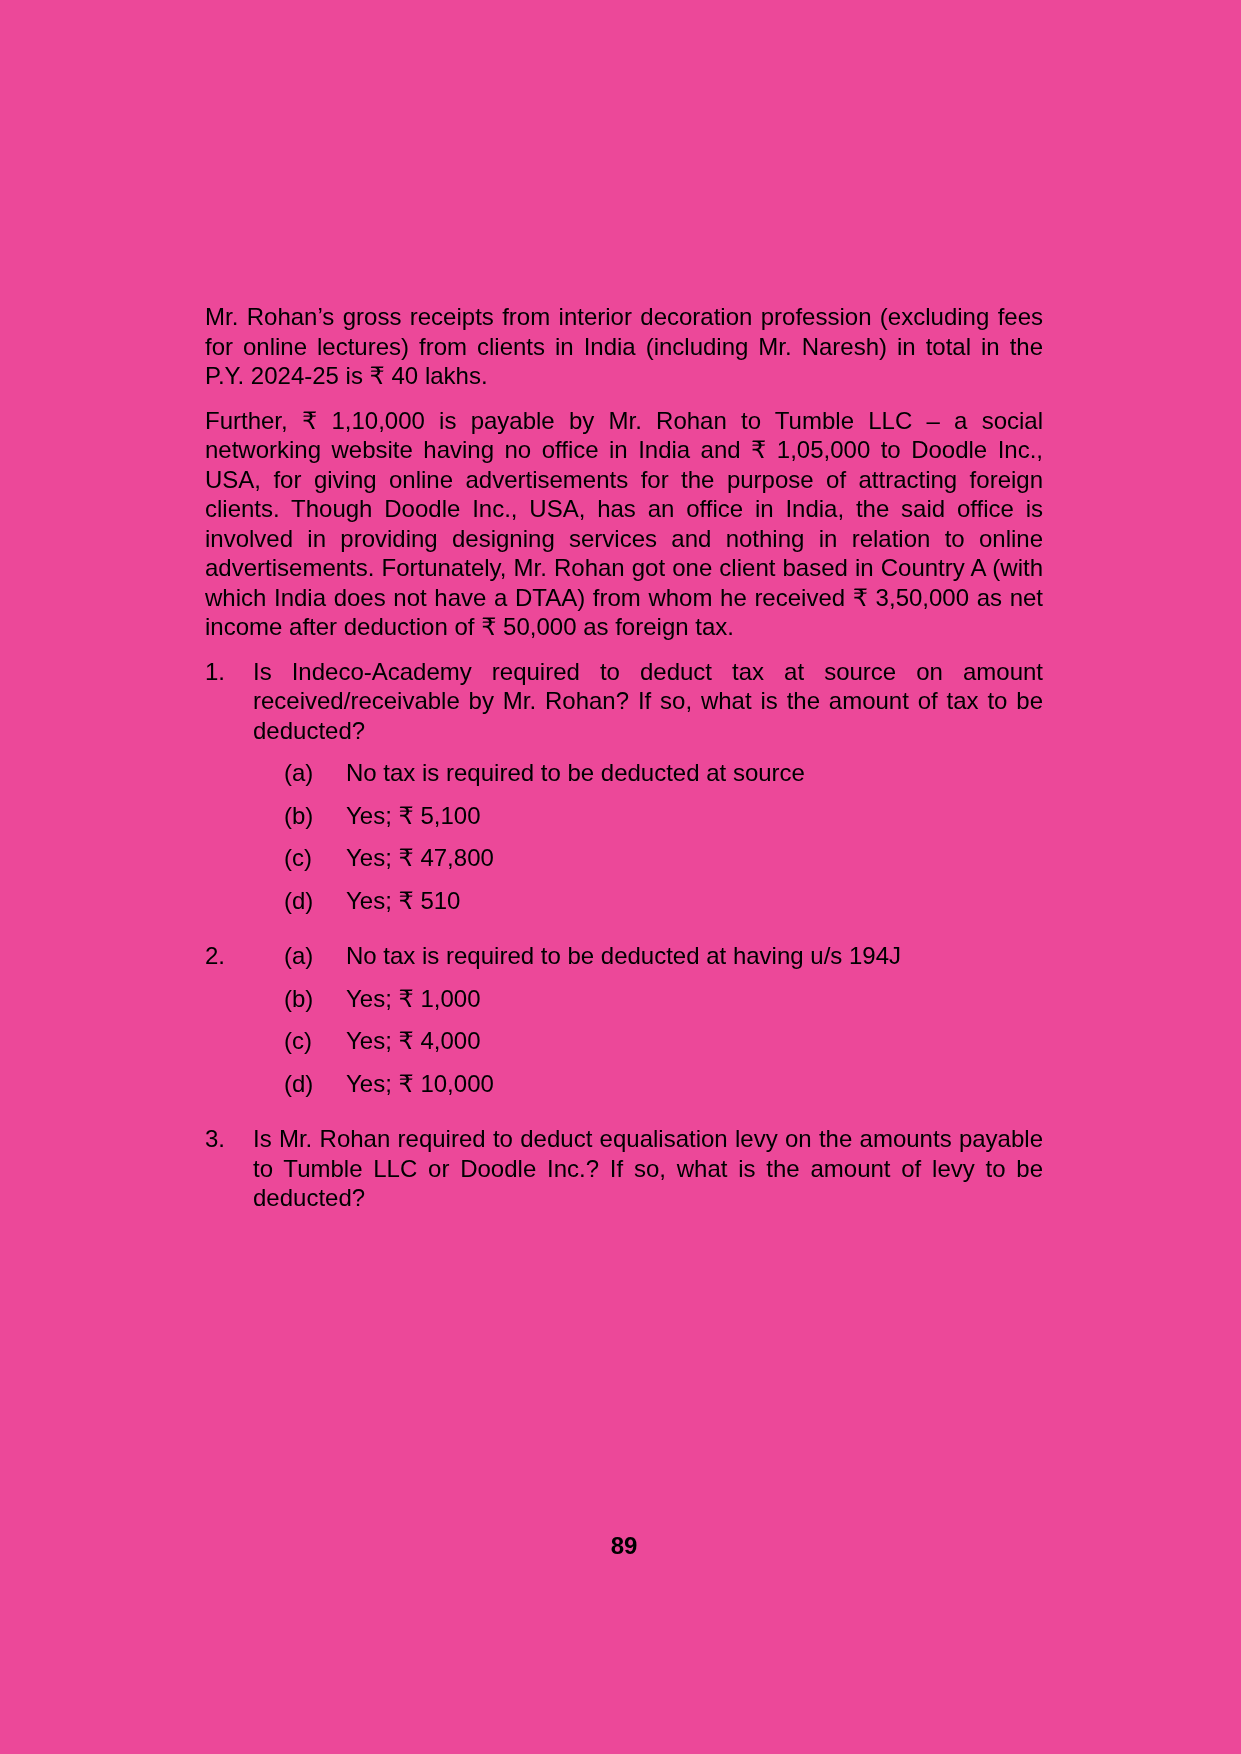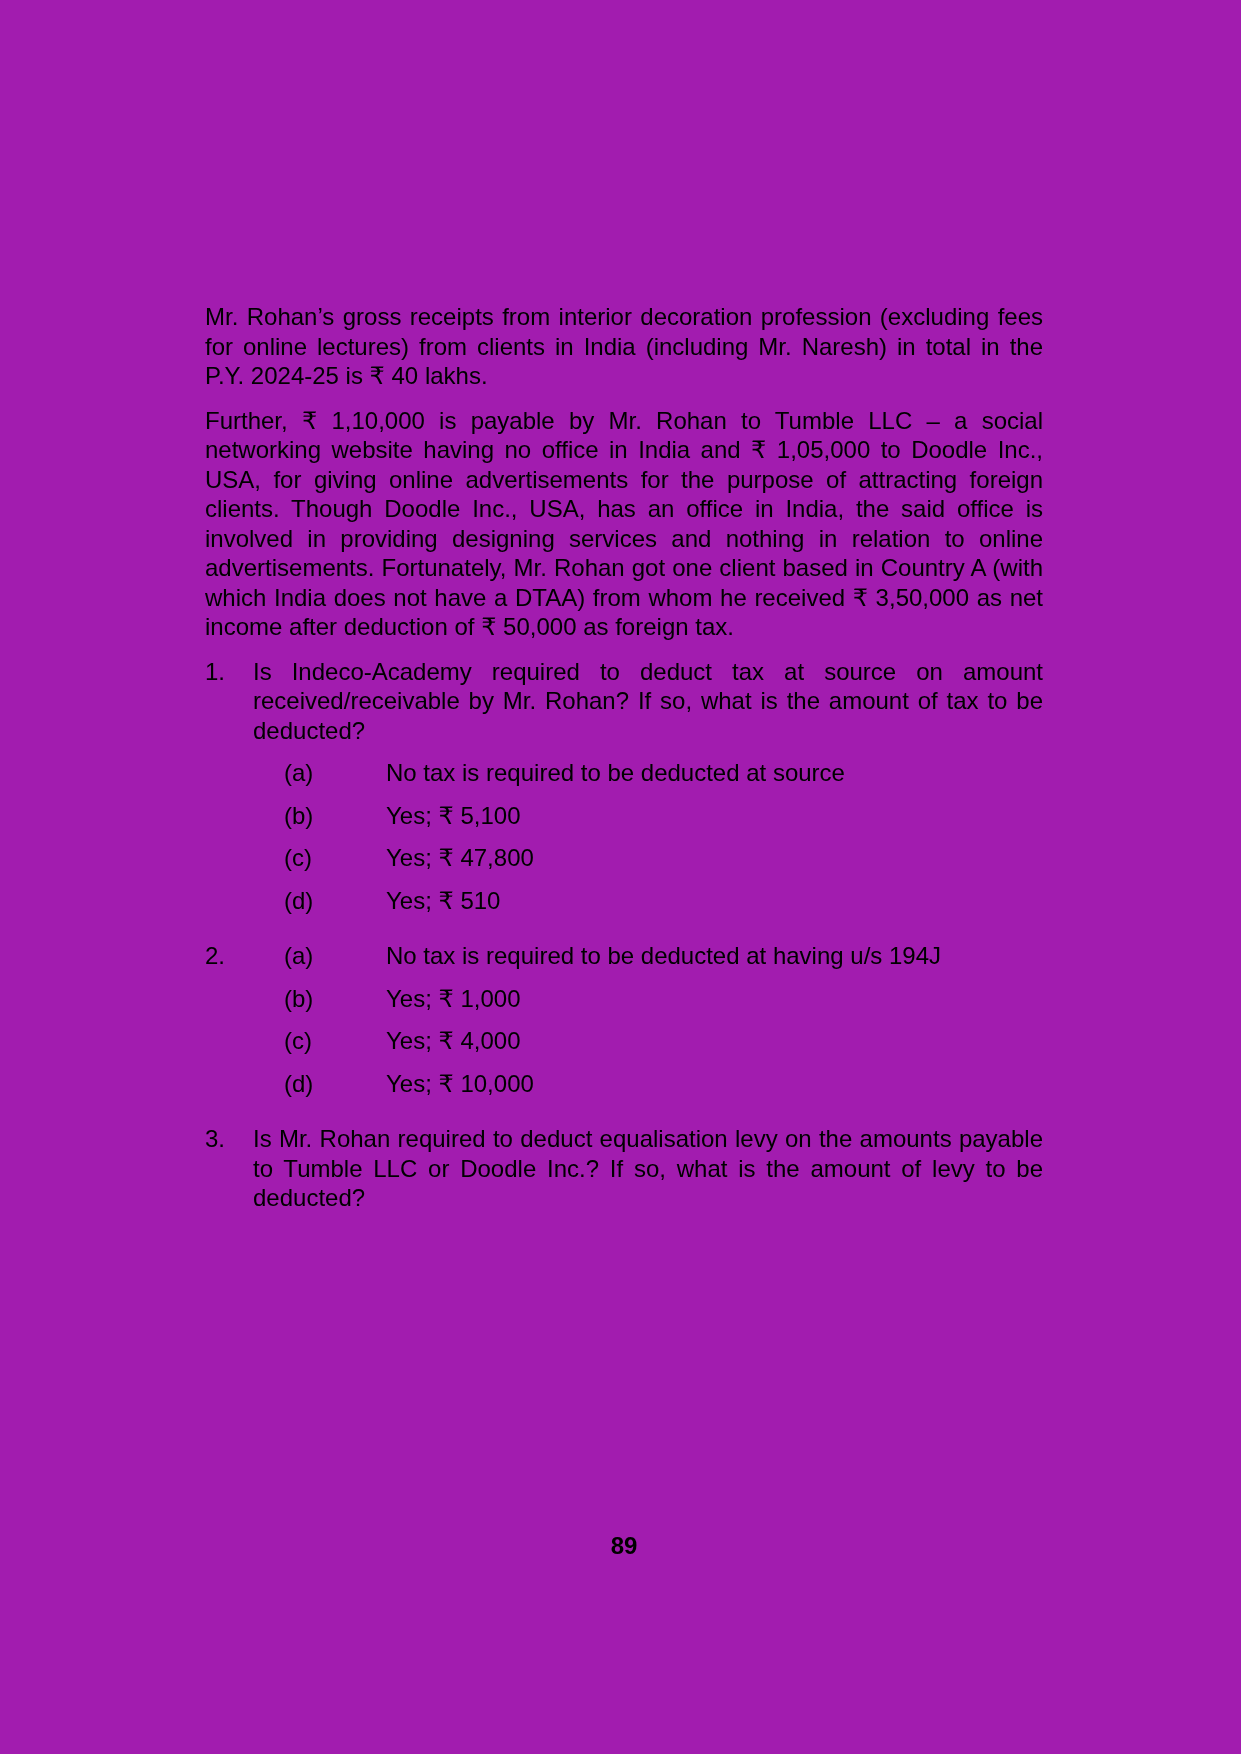--- a/index.html
+++ b/index.html
@@ -12,21 +12,21 @@
     background: #ffffff;
     position: relative;
     font-family: "Liberation Sans", "DejaVu Sans", sans-serif;
     color: #000000;
   }
   .page {
     position: absolute;
     top: 0; left: 0;
     width: 1241px;
     height: 1754px;
-    background: #a21caf;
+    background: #ec4899;
     overflow: hidden;
   }
   .content {
     position: absolute;
     top: 302px;
     left: 205px;
     width: 838px;
     font-size: 24px;
     line-height: 29.5px;
   }
@@ -53,21 +53,20 @@
     display: flex;
     margin-left: 31px;
     margin-bottom: 13px;
   }
   .opt-label {
     width: 62px;
     flex: 0 0 62px;
   }
   .opt-text {
     flex: 1 1 auto;
-    margin-left: 40px;
   }
   .page-number {
     position: absolute;
     top: 1510px;
     left: 205px;
     width: 838px;
     text-align: center;
     font-size: 24px;
     font-weight: bold;
     margin-top: 22px;

